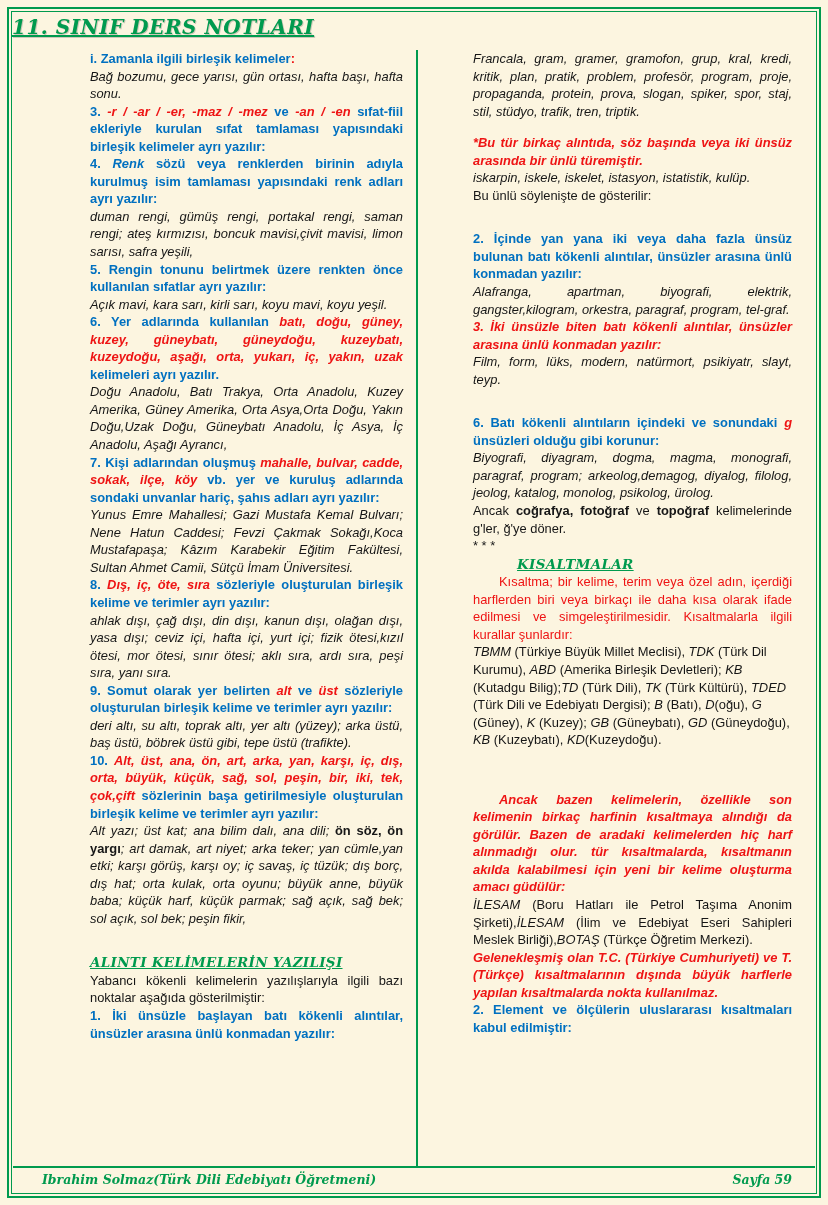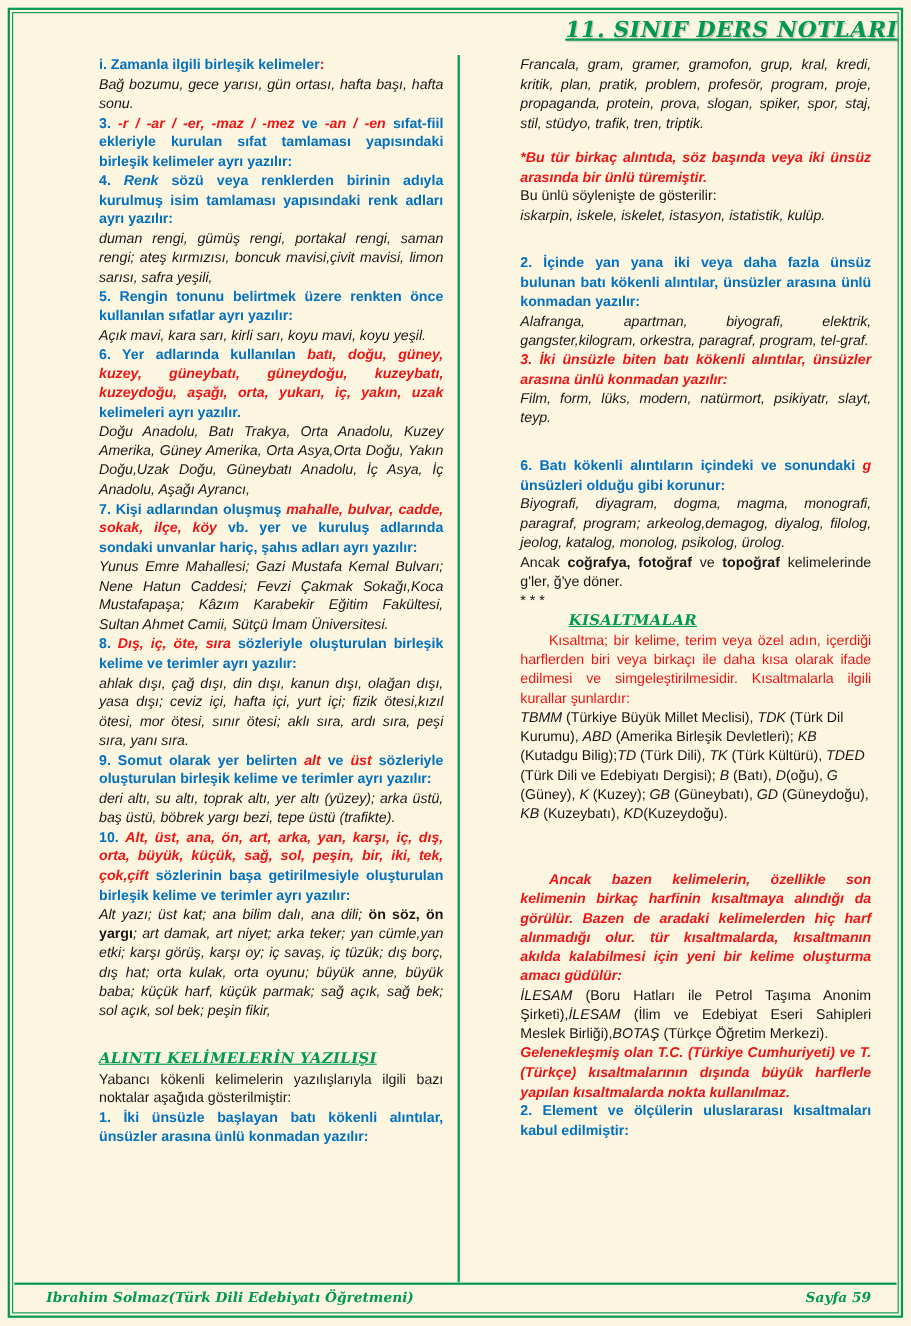--- a/index.html
+++ b/index.html
@@ -19,21 +19,21 @@
   .frame-outer{
     position:absolute;inset:7px;
     border:2px solid var(--green);
     padding:2px;
   }
   .frame-inner{
     border:1px solid var(--green);
     width:100%;height:100%;
     display:flex;flex-direction:column;
   }
-  .header{flex:0 0 34px;text-align:right;padding-top:3px;}
+  .header{flex:0 0 34px;text-align:left;padding-top:3px;}
   .page-title{
     font-family:"DejaVu Serif",serif;font-style:italic;font-weight:bold;
     font-size:20px;color:var(--green);text-decoration:underline;
     letter-spacing:.5px;text-shadow:1px 1px 0 rgba(0,0,0,.18);
   }
   .content{
     flex:1 1 auto;display:flex;align-items:stretch;
     padding:4px 20px 0 26px;overflow:hidden;
   }
   .col{
@@ -91,33 +91,33 @@
           <p class="para just"><span class="s-i"> duman rengi, gümüş rengi, portakal rengi, saman rengi; ateş kırmızısı, boncuk mavisi,çivit mavisi, limon sarısı, safra yeşili,</span></p>
           <p class="para just"><span class="s-bb">5. Rengin tonunu belirtmek üzere renkten önce kullanılan sıfatlar ayrı yazılır:</span></p>
           <p class="para "><span class="s-i">Açık mavi, kara sarı, kirli sarı, koyu mavi, koyu yeşil.</span></p>
           <p class="para just"><span class="s-bb">6. Yer adlarında kullanılan </span><span class="s-rbi">batı, doğu, güney, kuzey, güneybatı, güneydoğu, kuzeybatı, kuzeydoğu, aşağı, orta, yukarı, iç, yakın, uzak </span><span class="s-bb">kelimeleri ayrı yazılır.</span></p>
           <p class="para just"><span class="s-i">Doğu Anadolu, Batı Trakya, Orta Anadolu, Kuzey Amerika, Güney Amerika, Orta Asya,Orta Doğu, Yakın Doğu,Uzak Doğu, Güneybatı Anadolu, İç Asya, İç Anadolu, Aşağı Ayrancı,</span></p>
           <p class="para just"><span class="s-bb">7. Kişi adlarından oluşmuş </span><span class="s-rbi">mahalle, bulvar, cadde, sokak, ilçe, köy </span><span class="s-bb">vb. yer ve kuruluş adlarında sondaki unvanlar hariç, şahıs adları ayrı yazılır:</span></p>
           <p class="para just"><span class="s-i">Yunus Emre Mahallesi; Gazi Mustafa Kemal Bulvarı; Nene Hatun Caddesi; Fevzi Çakmak Sokağı,Koca Mustafapaşa; Kâzım Karabekir Eğitim Fakültesi, Sultan Ahmet Camii, Sütçü İmam Üniversitesi.</span></p>
           <p class="para just"><span class="s-bb">8. </span><span class="s-rbi">Dış, iç, öte, sıra </span><span class="s-bb">sözleriyle oluşturulan birleşik kelime ve terimler ayrı yazılır:</span></p>
           <p class="para just"><span class="s-i">ahlak dışı, çağ dışı, din dışı, kanun dışı, olağan dışı, yasa dışı; ceviz içi, hafta içi, yurt içi; fizik ötesi,kızıl ötesi, mor ötesi, sınır ötesi; aklı sıra, ardı sıra, peşi sıra, yanı sıra.</span></p>
           <p class="para just"><span class="s-bb">9. Somut olarak yer belirten </span><span class="s-rbi">alt </span><span class="s-bb">ve </span><span class="s-rbi">üst </span><span class="s-bb">sözleriyle oluşturulan birleşik kelime ve terimler ayrı yazılır:</span></p>
-          <p class="para just"><span class="s-i">deri altı, su altı, toprak altı, yer altı (yüzey); arka üstü, baş üstü, böbrek yargı bezi, tepe üstü (trafikte).</span></p>
+          <p class="para just"><span class="s-i">deri altı, su altı, toprak altı, yer altı (yüzey); arka üstü, baş üstü, böbrek üstü gibi, tepe üstü (trafikte).</span></p>
           <p class="para just"><span class="s-bb">10. </span><span class="s-rbi">Alt, üst, ana, ön, art, arka, yan, karşı, iç, dış, orta, büyük, küçük, sağ, sol, peşin, bir, iki, tek, çok,çift </span><span class="s-bb">sözlerinin başa getirilmesiyle oluşturulan birleşik kelime ve terimler ayrı yazılır:</span></p>
           <p class="para just"><span class="s-i">Alt yazı; üst kat; ana bilim dalı, ana dili; </span><span class="s-b">ön söz, ön yargı</span><span class="s-i">; art damak, art niyet; arka teker; yan cümle,yan etki; karşı görüş, karşı oy; iç savaş, iç tüzük; dış borç, dış hat; orta kulak, orta oyunu; büyük anne, büyük baba; küçük harf, küçük parmak; sağ açık, sağ bek; sol açık, sol bek; peşin fikir,</span></p>
           <p class="para mt-lg"><span class="s-gh">ALINTI KELİMELERİN YAZILIŞI</span></p>
           <p class="para just"><span class="s-n">Yabancı kökenli kelimelerin yazılışlarıyla ilgili bazı noktalar aşağıda gösterilmiştir:</span></p>
           <p class="para just"><span class="s-bb">1. İki ünsüzle başlayan batı kökenli alıntılar, ünsüzler arasına ünlü konmadan yazılır:</span></p>
         </div>
       <div class="divider"></div>
       <div class="col col-right" id="col-right">
           <p class="para just"><span class="s-i"> Francala, gram, gramer, gramofon, grup, kral, kredi, kritik, plan, pratik, problem, profesör, program, proje, propaganda, protein, prova, slogan, spiker, spor, staj, stil, stüdyo, trafik, tren, triptik.</span></p>
           <p class="para just mt"><span class="s-rbi">*Bu tür birkaç alıntıda, söz başında veya iki ünsüz arasında bir ünlü türemiştir.</span></p>
+          <p class="para "><span class="s-i">iskarpin, iskele, iskelet, istasyon, istatistik, kulüp.</span></p>
           <p class="para "><span class="s-n">Bu ünlü söylenişte de gösterilir:</span></p>
-          <p class="para "><span class="s-i">iskarpin, iskele, iskelet, istasyon, istatistik, kulüp.</span></p>
           <p class="para just mt-lg"><span class="s-bb">2. İçinde yan yana iki veya daha fazla ünsüz bulunan batı kökenli alıntılar, ünsüzler arasına ünlü konmadan yazılır:</span></p>
           <p class="para just"><span class="s-i">Alafranga, apartman, biyografi, elektrik, gangster,kilogram, orkestra, paragraf, program, tel-graf.</span></p>
           <p class="para just"><span class="s-rbi">3. İki ünsüzle biten batı kökenli alıntılar, ünsüzler arasına ünlü konmadan yazılır:</span></p>
           <p class="para just"><span class="s-i">Film, form, lüks, modern, natürmort, psikiyatr, slayt, teyp.</span></p>
           <p class="para just mt-lg"><span class="s-bb">6. Batı kökenli alıntıların içindeki ve sonundaki </span><span class="s-rbi">g </span><span class="s-bb">ünsüzleri olduğu gibi korunur:</span></p>
           <p class="para just"><span class="s-i">Biyografi, diyagram, dogma, magma, monografi, paragraf, program; arkeolog,demagog, diyalog, filolog, jeolog, katalog, monolog, psikolog, ürolog.</span></p>
           <p class="para just"><span class="s-n">Ancak </span><span class="s-b">coğrafya, fotoğraf </span><span class="s-n">ve </span><span class="s-b">topoğraf </span><span class="s-n">kelimelerinde g'ler, ğ'ye döner.</span></p>
           <p class="para "><span class="s-n">* * *</span></p>
           <p class="para ind-lg"><span class="s-gh">KISALTMALAR</span></p>
           <p class="para just ind"><span class="s-r">Kısaltma; bir kelime, terim veya özel adın, içerdiği harflerden biri veya birkaçı ile daha kısa olarak ifade edilmesi ve simgeleştirilmesidir. Kısaltmalarla ilgili kurallar şunlardır:</span></p>

